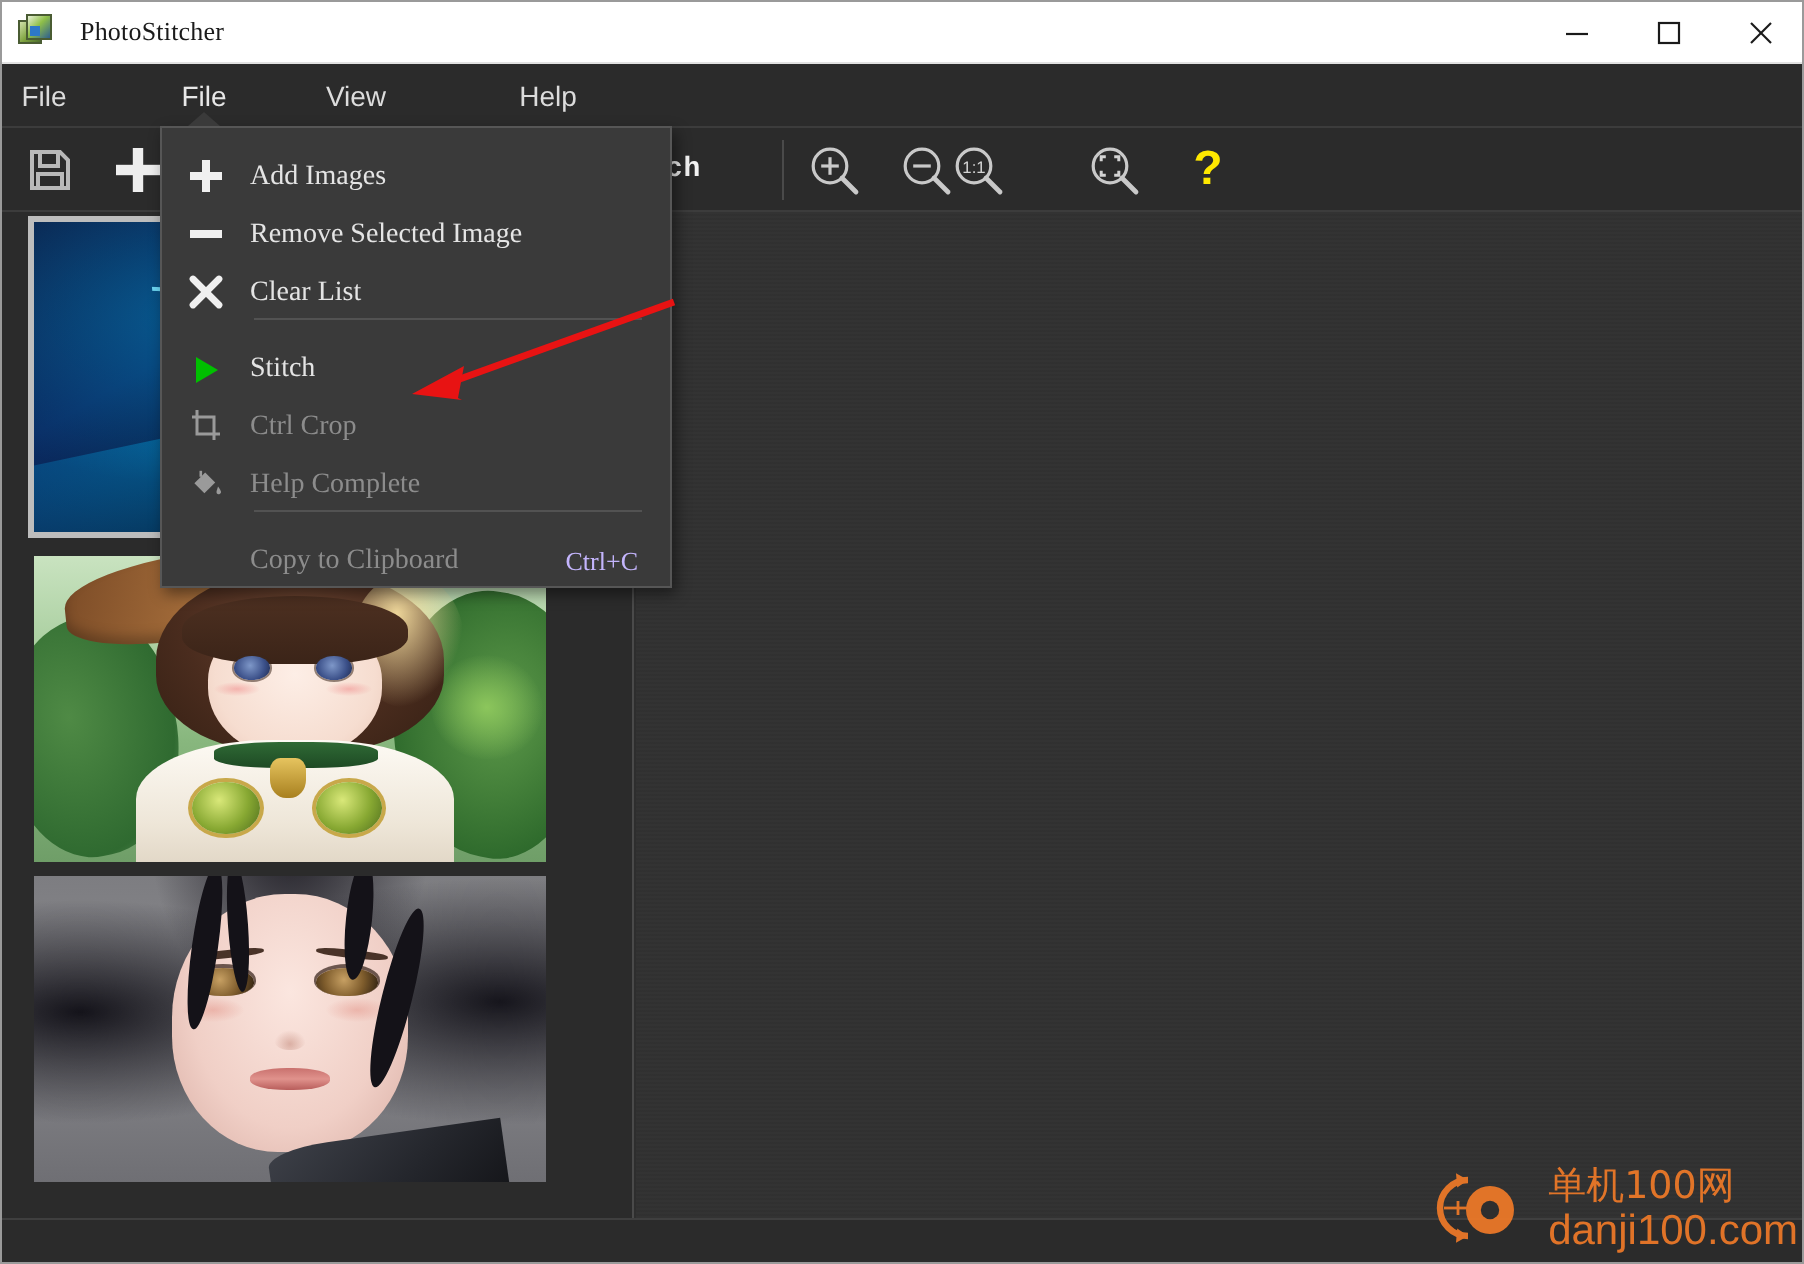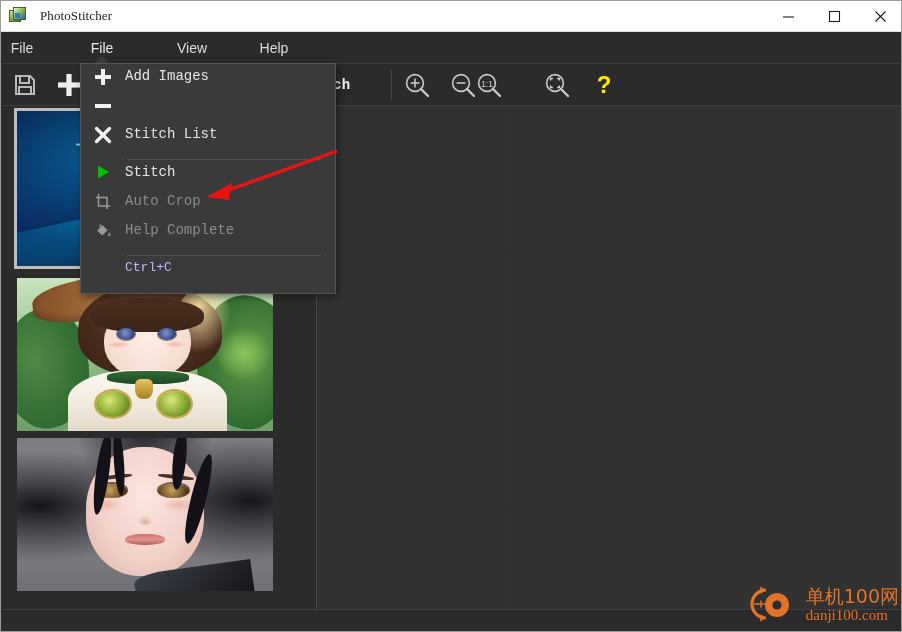--- a/index.html
+++ b/index.html
@@ -102,21 +102,21 @@
     line-height: 32px;
     font-size: 14px;
     color: #dcdcdc;
     text-align: center;
     cursor: default;
     font-family: "Liberation Sans", sans-serif;
   }
   .menu-item.m-file { left: 0px;   width: 42px; }
   .menu-item.m-edit { left = 0; }
   .menu-item.m-edit { left: 79px;  width: 44px; color:#e8e8e8; }
-  .menu-item.m-view { left: 169px; width: 44px; }
+  .menu-item.m-view { left: 155px; width: 44px; }
   .menu-item.m-help { left: 251px; width: 44px; }
 
   
   .menu-caret {
     position: absolute;
     left: 93px;
     top: 55px;
     width: 0; height: 0;
     border-left: 8px solid transparent;
     border-right: 8px solid transparent;
@@ -418,25 +418,25 @@
     border: 1px solid #565656;
     box-shadow: 2px 3px 7px rgba(0,0,0,0.45);
     z-index: 60;
     padding: 4px 0 4px 0;
     box-sizing: border-box;
   }
   .dd-item {
     position: relative;
     height: 29px;
     display: flex;
-    align-items: flex-start;
+    align-items: flex-end;
     font-size: 14px;
     color: #e4e4e4;
     cursor: default;
-    font-family: Liberation Mono, monospace;
+    font-family: Liberation Serif, serif;
   }
   .dd-item.disabled { color: #8c8c8c; }
   .dd-icon {
     width: 44px;
     min-width: 44px;
     display: flex;
     align-items: center;
     justify-content: center;
   }
   .dd-label { flex: 1; }
@@ -482,23 +482,23 @@
     line-height: 1.0;
     margin-left: 10px;
   }
   .wm-cn {
     font-size: 19px;
     color: #f07a28;
     font-family: "DejaVu Sans", sans-serif;
     letter-spacing: 0px;
   }
   .wm-en {
-    font-size: 15px;
+    font-size: 21px;
     color: #f07a28;
-    font-family: Liberation Serif, serif;
+    font-family: Liberation Sans, sans-serif;
     margin-top: 2px;
   }
 </style>
 </head>
 <body>
 
 <div id="app">
 
   <div class="titlebar">
     <div class="titlebar-icon">
@@ -685,68 +685,70 @@
       </span>
       <span class="dd-label">Add Images</span>
     </div>
 
     <div class="dd-item">
       <span class="dd-icon">
         <svg width="18" height="18" viewBox="0 0 18 18">
           <rect x="1" y="7" width="16" height="4" fill="#f0f0f0"></rect>
         </svg>
       </span>
+      <span class="dd-label">Remove Selected Image</span>
     </div>
 
     <div class="dd-item">
       <span class="dd-icon">
         <svg width="18" height="18" viewBox="0 0 18 18">
           <line x1="2.5" y1="2.5" x2="15.5" y2="15.5" stroke="#f0f0f0" stroke-width="3.4" stroke-linecap="round"></line>
           <line x1="15.5" y1="2.5" x2="2.5" y2="15.5" stroke="#f0f0f0" stroke-width="3.4" stroke-linecap="round"></line>
         </svg>
       </span>
-      <span class="dd-label">Stitch List</span>
+      <span class="dd-label">Clear List</span>
     </div>
 
     <div class="dd-sep"></div>
 
     <div class="dd-item">
       <span class="dd-icon">
         <svg width="16" height="16" viewBox="0 0 16 16">
           <polygon points="3,1.5 14,8 3,14.5" fill="#00c000"></polygon>
         </svg>
       </span>
       <span class="dd-label">Stitch</span>
     </div>
 
     <div class="dd-item disabled">
       <span class="dd-icon">
         <svg width="18" height="18" viewBox="0 0 18 18">
           <path d="M4.5 1 V13 H16" fill="none" stroke="#9a9a9a" stroke-width="1.5"></path>
           <path d="M2 4.5 H13 V16" fill="none" stroke="#9a9a9a" stroke-width="1.5"></path>
         </svg>
       </span>
-      <span class="dd-label">Auto Crop</span>
+      <span class="dd-label">Ctrl Crop</span>
     </div>
 
     <div class="dd-item disabled">
       <span class="dd-icon">
         <svg width="18" height="18" viewBox="0 0 18 18">
           <path d="M3.2 8.6 L8.6 3.2 L13.6 8.2 L8.2 13.6 Z" fill="#9a9a9a"></path>
           <line x1="6.4" y1="2.4" x2="6.4" y2="5.4" stroke="#9a9a9a" stroke-width="1.3"></line>
           <path d="M15 10.2 c1.6 2.2 1.9 3 1 3.7 c-0.9 0.7 -2 0 -1.7 -1.4 z" fill="#9a9a9a"></path>
         </svg>
       </span>
       <span class="dd-label">Help Complete</span>
     </div>
 
     <div class="dd-sep"></div>
 
     <div class="dd-item disabled">
       <span class="dd-icon"></span>
+      <span class="dd-label">Copy to Clipboard</span>
       <span class="dd-shortcut">Ctrl+C</span>
     </div>
   </div>
 
   <svg class="annotation" viewBox="0 0 902 632">
     <g>
       <line x1="336" y1="150" x2="222" y2="191" stroke="#e81313" stroke-width="3.4" stroke-linecap="butt"></line>
       <polygon points="205,196 231,182 228,198 230,199" fill="#e81313"></polygon>
     </g>
   </svg>

